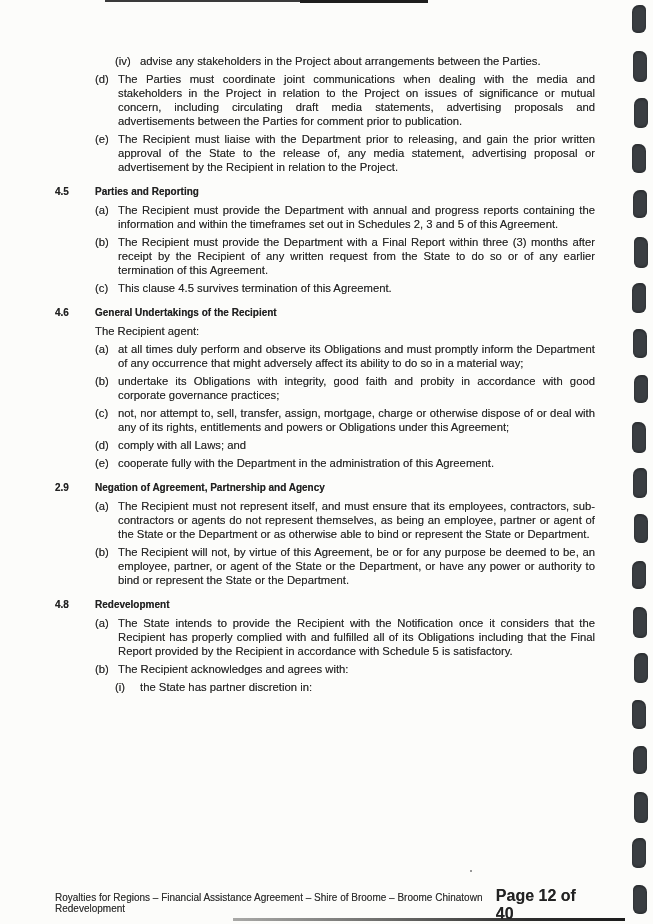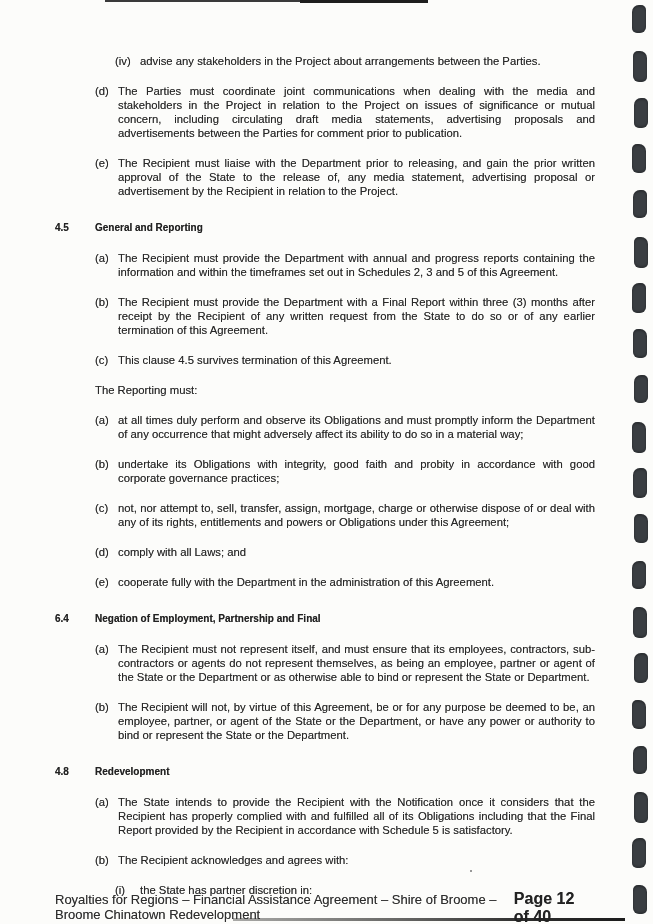--- a/index.html
+++ b/index.html
@@ -21,40 +21,40 @@
   .binding-strip{position:absolute;top:0;right:0;width:46px;height:924px;}
   .hole{
     position:absolute;left:26px;width:14px;
     background:#3a3e42;
     border-radius:6px 5px 7px 5px;
     box-shadow:inset 0 2px 2px rgba(0,0,0,0.25), inset 0 -2px 2px rgba(0,0,0,0.2);
   }
   
   .content{
     position:absolute;top:54px;left:55px;width:540px;
-    display:flex;flex-direction:column;row-gap:16px;
+    display:flex;flex-direction:column;row-gap:4px;
     font-size:11.3px;line-height:14px;
     text-shadow:0 0 0.45px rgba(40,40,40,0.55);
   }
   .heading{display:flex;font-weight:bold;font-size:10px;line-height:15px;margin-top:6px;color:#222;}
   .sec-num{flex:0 0 40px;}
   .sec-title{flex:1;}
   .para{margin-left:40px;}
   .item{display:flex;margin-left:40px;}
   .item .marker{flex:0 0 23px;}
   .item .item-text{flex:1;text-align:justify;}
   .subitem{margin-left:60px;}
   .subitem .marker{flex:0 0 25px;}
   
   .footer{
     position:absolute;top:852px;left:55px;width:531px;
     display:flex;justify-content:space-between;align-items:baseline;
     text-shadow:0 0 0.4px rgba(40,40,40,0.5);
   }
-  .footer-left{font-size:13px;color:#2e2e2e;margin-top:40px;}
+  .footer-left{font-size:10px;color:#2e2e2e;margin-top:40px;}
   .footer-right{font-size:16px;font-weight:bold;color:#222;}
   .footer-dot{position:absolute;top:870px;left:470px;width:2px;height:2px;background:#777;border-radius:50%;}
 </style>
 </head>
 <body>
 
 <div class="page">
 
   <div class="scan-line-top"></div>
   <div class="scan-line-top2"></div>
@@ -91,35 +91,39 @@
       <div class="item">
         <span class="marker">(d)</span>
         <span class="item-text">The Parties must coordinate joint communications when dealing with the media and stakeholders in the Project in relation to the Project on issues of significance or mutual concern, including circulating draft media statements, advertising proposals and advertisements between the Parties for comment prior to publication.</span>
       </div>
       <div class="item">
         <span class="marker">(e)</span>
         <span class="item-text">The Recipient must liaise with the Department prior to releasing, and gain the prior written approval of the State to the release of, any media statement, advertising proposal or advertisement by the Recipient in relation to the Project.</span>
       </div>
       <div class="heading">
         <span class="sec-num">4.5</span>
-        <span class="sec-title">General and Reporting</span>
+        <span class="sec-title">Parties and Reporting</span>
       </div>
       <div class="item">
         <span class="marker">(a)</span>
         <span class="item-text">The Recipient must provide the Department with annual and progress reports containing the information and within the timeframes set out in Schedules 2, 3 and 5 of this Agreement.</span>
       </div>
       <div class="item">
         <span class="marker">(b)</span>
         <span class="item-text">The Recipient must provide the Department with a Final Report within three (3) months after receipt by the Recipient of any written request from the State to do so or of any earlier termination of this Agreement.</span>
       </div>
       <div class="item">
         <span class="marker">(c)</span>
         <span class="item-text">This clause 4.5 survives termination of this Agreement.</span>
       </div>
-      <div class="para">The Reporting must:</div>
+      <div class="heading">
+        <span class="sec-num">4.6</span>
+        <span class="sec-title">General Undertakings of the Recipient</span>
+      </div>
+      <div class="para">The Recipient agent:</div>
       <div class="item">
         <span class="marker">(a)</span>
         <span class="item-text">at all times duly perform and observe its Obligations and must promptly inform the Department of any occurrence that might adversely affect its ability to do so in a material way;</span>
       </div>
       <div class="item">
         <span class="marker">(b)</span>
         <span class="item-text">undertake its Obligations with integrity, good faith and probity in accordance with good corporate governance practices;</span>
       </div>
       <div class="item">
         <span class="marker">(c)</span>
@@ -127,22 +131,22 @@
       </div>
       <div class="item">
         <span class="marker">(d)</span>
         <span class="item-text">comply with all Laws; and</span>
       </div>
       <div class="item">
         <span class="marker">(e)</span>
         <span class="item-text">cooperate fully with the Department in the administration of this Agreement.</span>
       </div>
       <div class="heading">
-        <span class="sec-num">6.4</span>
-        <span class="sec-title">Negation of Employment, Partnership and Final</span>
+        <span class="sec-num">2.9</span>
+        <span class="sec-title">Negation of Agreement, Partnership and Agency</span>
       </div>
       <div class="item">
         <span class="marker">(a)</span>
         <span class="item-text">The Recipient must not represent itself, and must ensure that its employees, contractors, sub-contractors or agents do not represent themselves, as being an employee, partner or agent of the State or the Department or as otherwise able to bind or represent the State or Department.</span>
       </div>
       <div class="item">
         <span class="marker">(b)</span>
         <span class="item-text">The Recipient will not, by virtue of this Agreement, be or for any purpose be deemed to be, an employee, partner, or agent of the State or the Department, or have any power or authority to bind or represent the State or the Department.</span>
       </div>
       <div class="heading">

